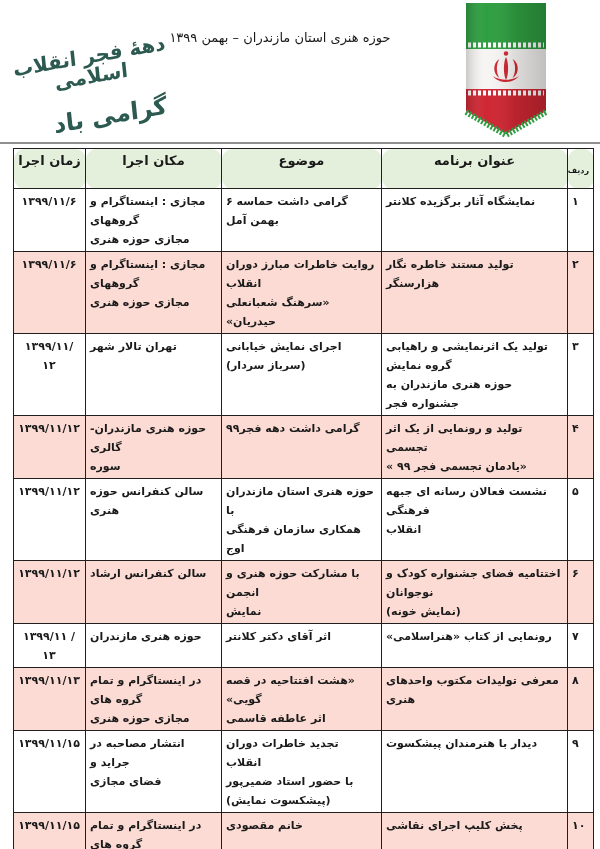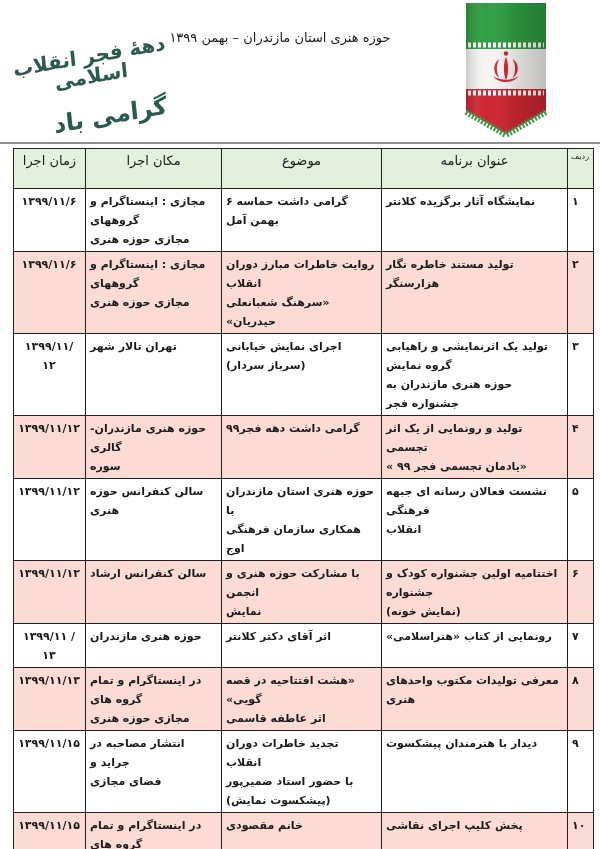--- a/index.html
+++ b/index.html
@@ -25,23 +25,23 @@
   .flag{position:absolute;left:463px;top:3px;width:88px;height:138px;}
   .rule{position:absolute;top:142px;left:0;width:600px;border-top:2px solid #8f8f8f;}
   
   table{
     position:absolute;top:148px;left:13px;width:580px;
     border-collapse:collapse;table-layout:fixed;direction:rtl;
   }
   th,td{border:1px solid #1f1f1f;box-sizing:border-box;}
   thead th{
     background:var(--head-green,#e4f0dc);height:40px;vertical-align:top;
-    font-size:13px;font-weight:normal;padding:4px 4px 0 4px;text-align:center;
-  }
-  thead th.c-no{font-size:8px;padding-top:3px;}
+    font-size:13px;font-weight:bold;padding:4px 4px 0 4px;text-align:center;border-radius:11px;
+  }
+  thead th.c-no{font-size:8px;padding-top:17px;}
   td{
     font-size:11px;font-weight:bold;text-align:left;vertical-align:top;
     padding:3px 4px 2px 4px;line-height:19px;white-space:pre-line;
   }
   tbody tr:nth-child(even) td{background:var(--pink,#fbdbd3);}
   td.c-no{font-size:11px;}
   td.c-date{direction:ltr;text-align:center;padding-left:3px;font-size:11px;}
   .c-no{width:26px;}
   .c-title{width:186px;}
   .c-subject{width:160px;}
@@ -159,21 +159,21 @@
         <td class="c-no">۵</td>
         <td class="c-title">نشست فعالان رسانه ای جبهه فرهنگی
 انقلاب</td>
         <td class="c-subject">حوزه هنری استان مازندران  با
 همکاری سازمان فرهنگی اوج</td>
         <td class="c-venue">سالن کنفرانس حوزه هنری</td>
         <td class="c-date">۱۳۹۹/۱۱/۱۲</td>
       </tr>
       <tr style="height: 42px;">
         <td class="c-no">۶</td>
-        <td class="c-title">اختتامیه اولین جشنواره کودک و جشنواره
+        <td class="c-title">اختتامیه فضای جشنواره کودک و نوجوانان
 (نمایش خونه)</td>
         <td class="c-subject">با مشارکت حوزه هنری و انجمن
 نمایش</td>
         <td class="c-venue">سالن کنفرانس ارشاد</td>
         <td class="c-date">۱۳۹۹/۱۱/۱۲</td>
       </tr>
       <tr style="height: 26px;">
         <td class="c-no">۷</td>
         <td class="c-title">رونمایی از کتاب «هنراسلامی»</td>
         <td class="c-subject">اثر آقای دکتر کلانتر</td>

